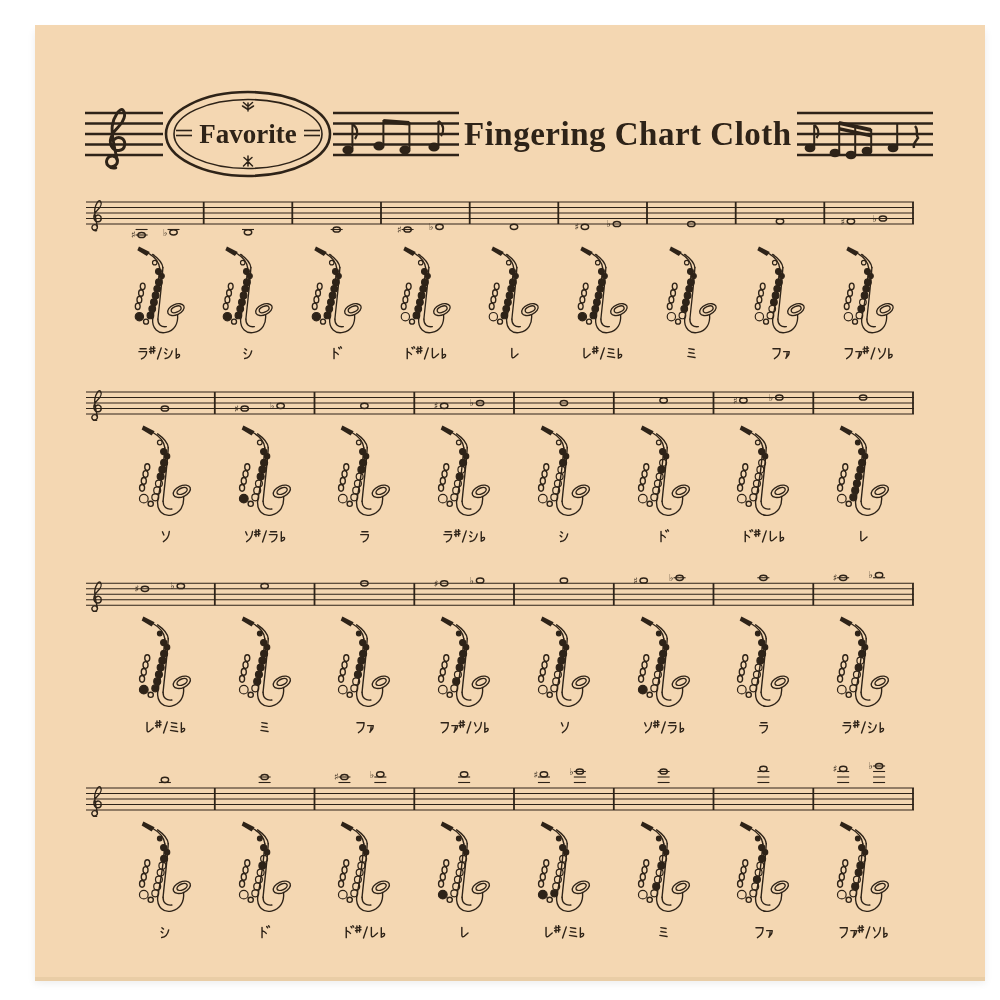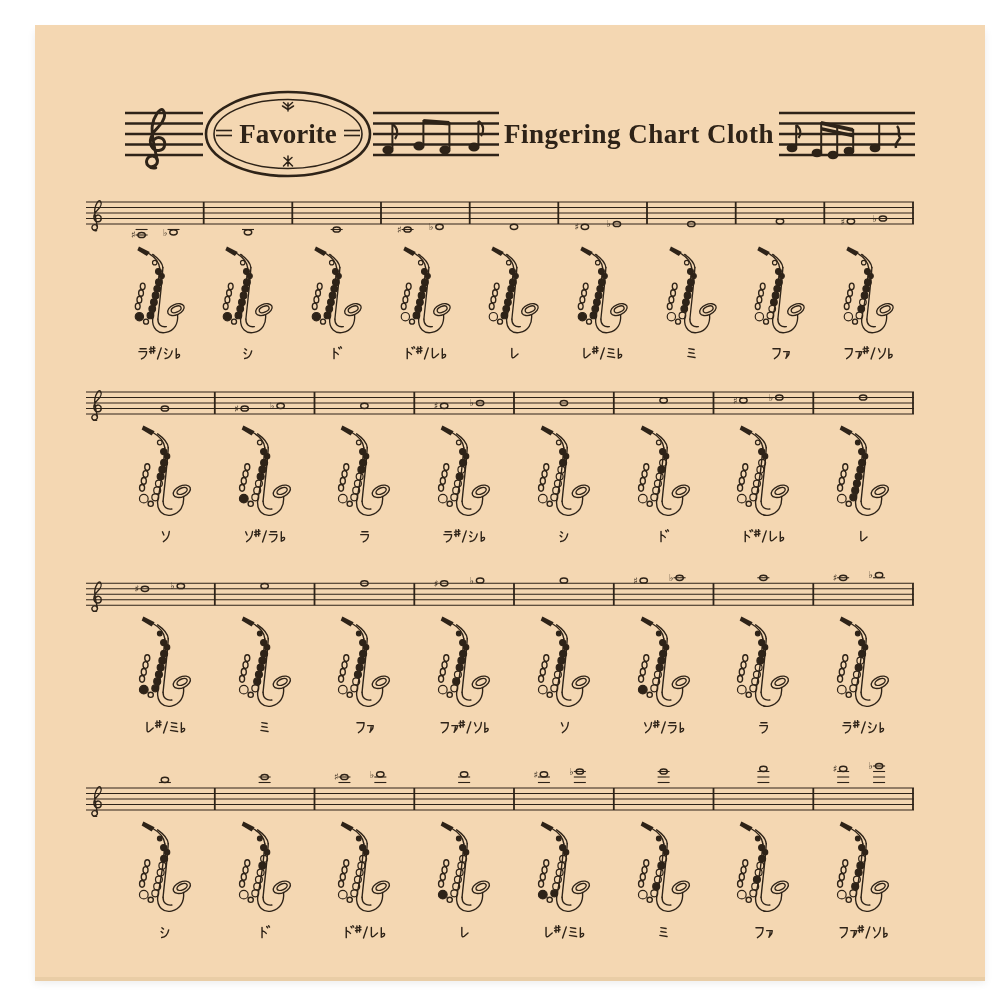--- a/index.html
+++ b/index.html
@@ -2,23 +2,23 @@
 <html style="--ink: #2e2318; --cloth: #f4d7b2;"><head>
 <meta charset="utf-8">
 <style>
   :root{ --ink:#2e2318; --cloth:#f4d7b2; }
   *{ margin:0; padding:0; box-sizing:border-box; }
   html,body{ background:#fff; font-family:"Liberation Sans",sans-serif; }
   .page{ position:relative; width:1000px; height:1000px; background:#fff; overflow:hidden; }
   .cloth{ position:absolute; left:35px; top:25px; width:950px; height:952px;
           background:var(--cloth); padding:64px 70px 0 50px;
           box-shadow:0 4px 0 #e9cda6, 0 6px 8px rgba(0,0,0,.08); }
-  .header{ display:flex; align-items:center; height:90px; margin-bottom:18px;justify-content:flex-end; }
+  .header{ display:flex; align-items:center; height:90px; margin-bottom:18px; }
   .hseg{ flex:0 0 auto; display:block; }
-  .title{ font-family:"Liberation Serif",serif; font-weight:bold; font-size:27px;
+  .title{ font-family:"Liberation Serif",serif; font-weight:bold; font-size:33px;
           color:var(--ink); white-space:nowrap; letter-spacing:.5px; padding:0 5px; }
   #rows .row{ margin-bottom:26px; }
   .sax-row{ display:grid; padding-left:30px; padding-right:2px; margin-top:2px; }
   .cell{ display:flex; flex-direction:column; align-items:center; }
   .sax{ height:102px; width:auto; display:block; }
   .row-9 .sax{ height:98px; }
   .lbl{ height:15px; margin-top:4px; display:block; }
   .staff{ width:100%; display:block; }
 </style>
 </head>

